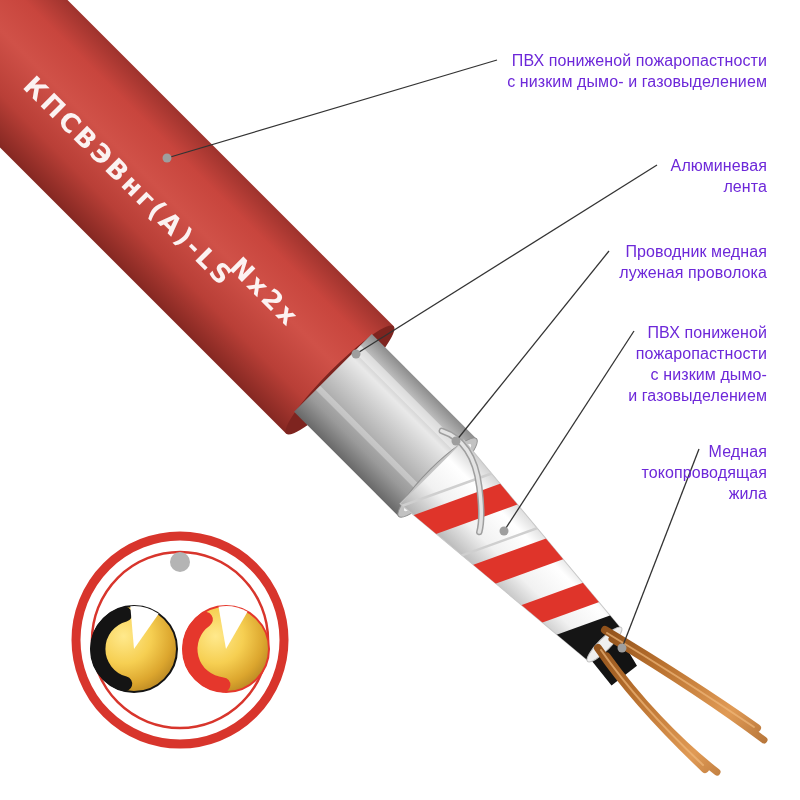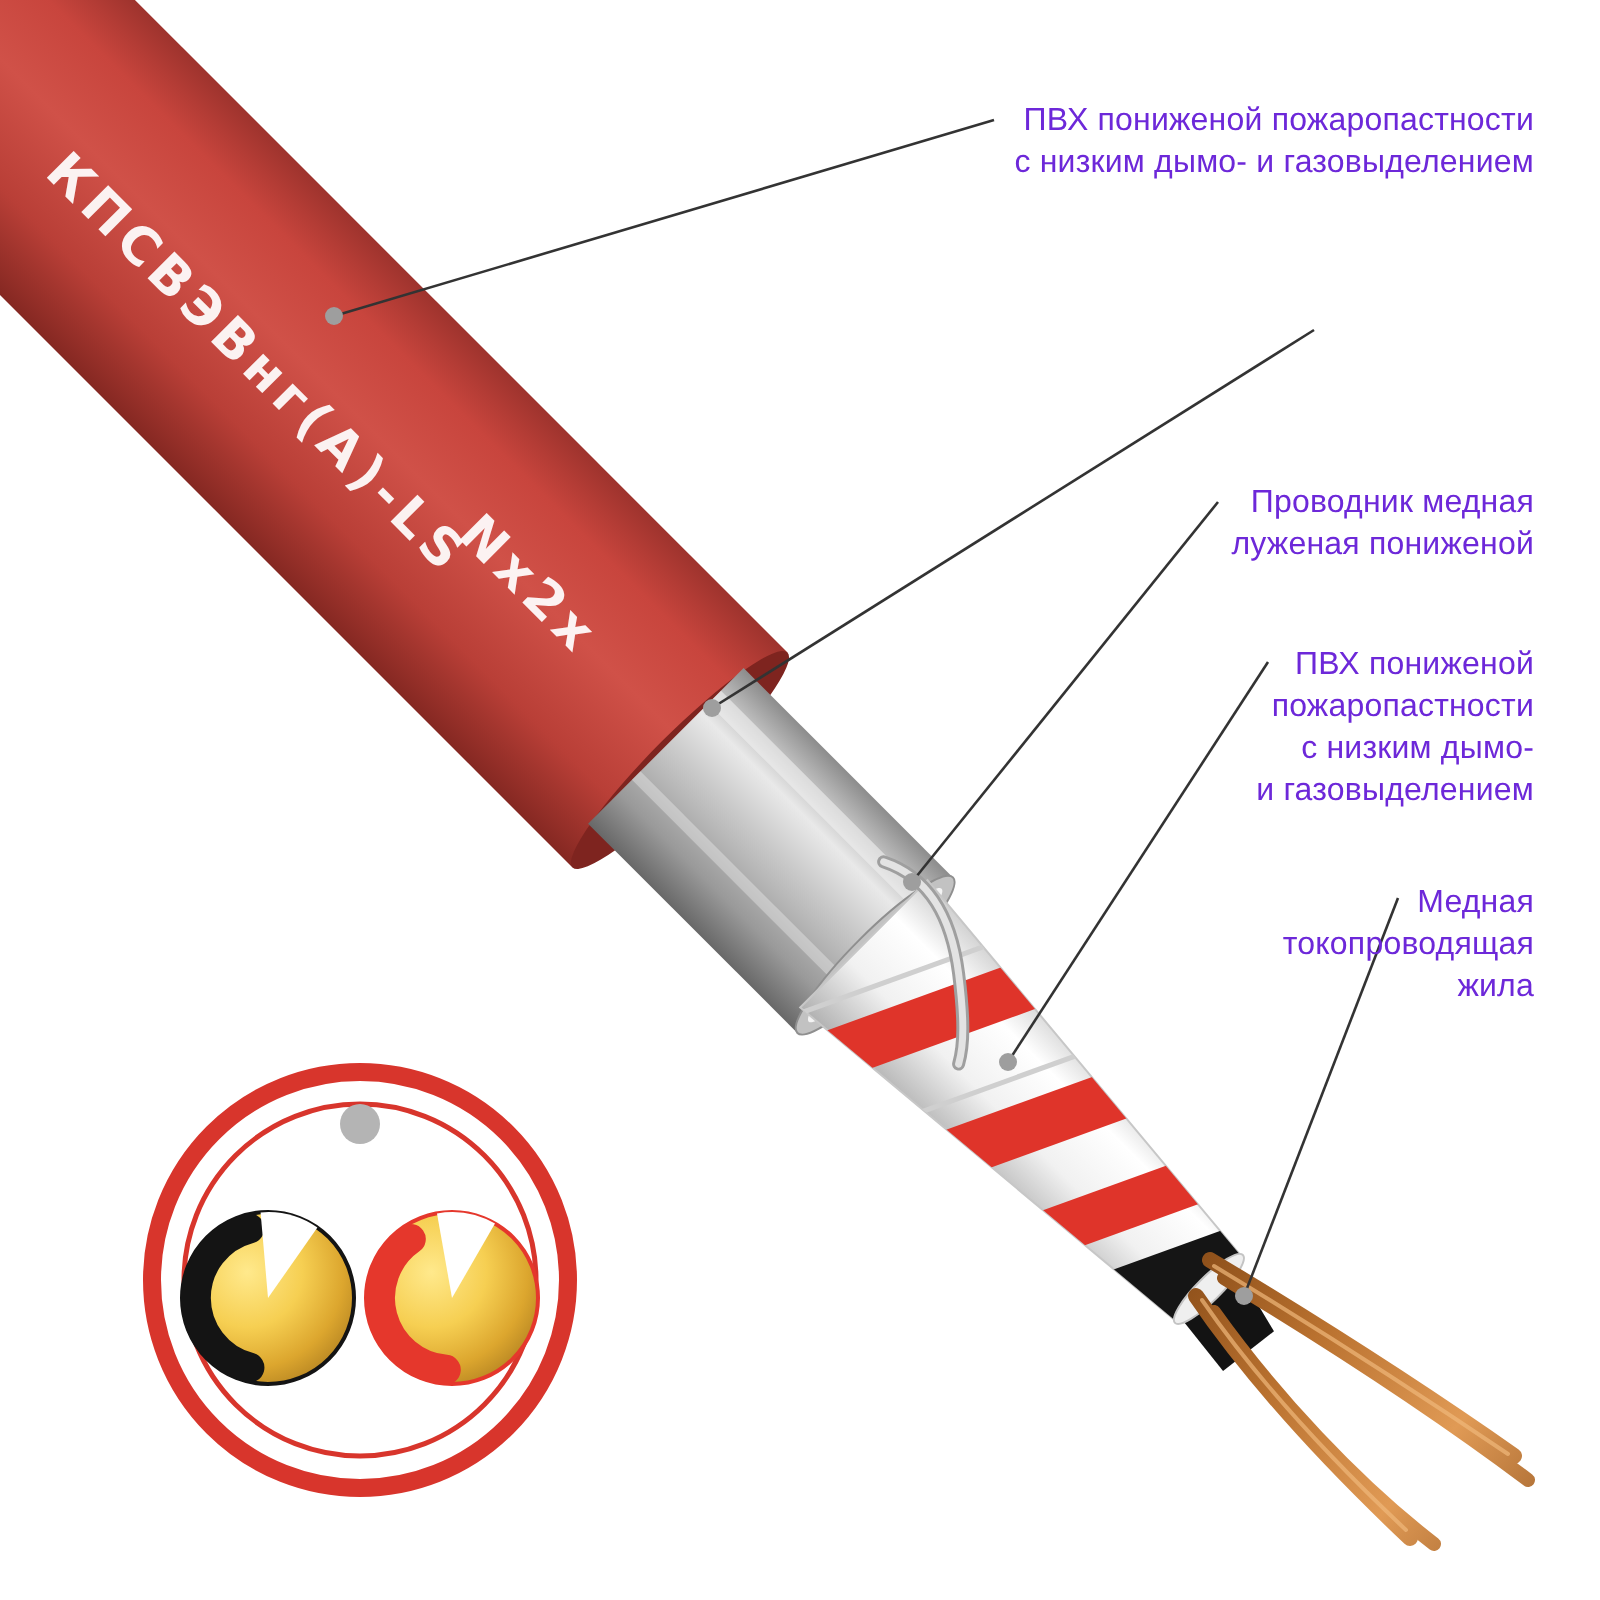--- a/index.html
+++ b/index.html
@@ -135,22 +135,24 @@
       <circle cx="167" cy="158" r="4.5"></circle>
       <circle cx="356" cy="354" r="4.5"></circle>
       <circle cx="456" cy="441" r="4.5"></circle>
       <circle cx="504" cy="531" r="4.5"></circle>
       <circle cx="622" cy="648" r="4.5"></circle>
     </g>
   </svg>
 
   <div class="callout co-1">ПВХ пониженой пожаропастности
 с низким дымо- и газовыделением</div>
+  <div class="callout co-2">Алюминевая
+лента</div>
   <div class="callout co-3">Проводник медная
-луженая пониженой</div>
+луженая проволока</div>
   <div class="callout co-4">ПВХ пониженой
 пожаропастности
 с низким дымо-
 и газовыделением</div>
   <div class="callout co-5">Медная
 токопроводящая
 жила</div>
 
 </div>
 

